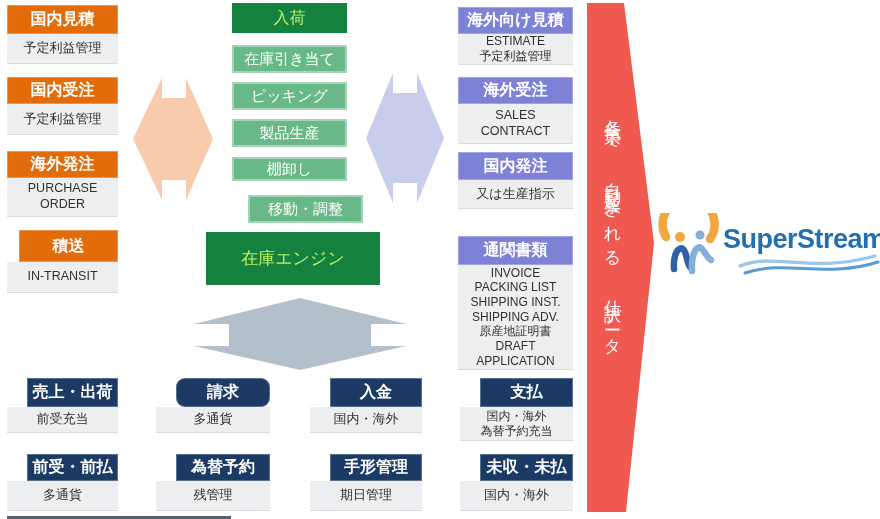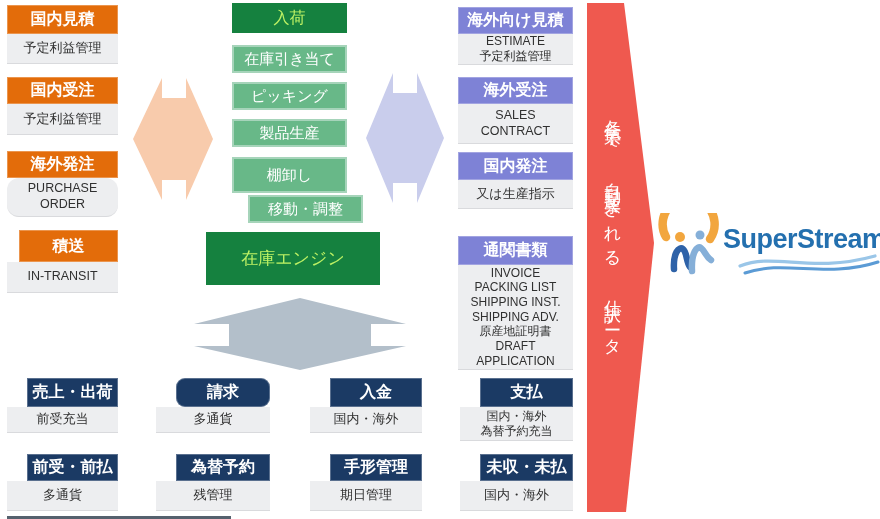--- a/index.html
+++ b/index.html
@@ -56,33 +56,33 @@
   <div class="module" style="left:7px;top:5px;width:111px;">
     <div class="hd orange" style="height:29px;">国内見積</div>
     <div class="sub" style="height:29px;">予定利益管理</div>
   </div>
   <div class="module" style="left:7px;top:77px;width:111px;">
     <div class="hd orange" style="height:27px;">国内受注</div>
     <div class="sub" style="height:30px;">予定利益管理</div>
   </div>
   <div class="module" style="left:7px;top:151px;width:111px;">
     <div class="hd orange" style="height:27px;">海外発注</div>
-    <div class="sub en" style="height:38px;border-radius:12px;">PURCHASE
+    <div class="sub en" style="height:38px;">PURCHASE
 ORDER</div>
   </div>
   <div class="module" style="left:7px;top:230px;width:111px;">
     <div class="hd orange" style="height:32px;margin-left:12px;">積送</div>
     <div class="sub en" style="height:30px;">IN-TRANSIT</div>
   </div>
 
   <div class="gdark" style="left:232px;top:3px;width:115px;height:30px;">入荷</div>
   <div class="gbox" style="left:232px;top:45px;width:115px;height:28px;">在庫引き当て</div>
   <div class="gbox" style="left:232px;top:82px;width:115px;height:28px;">ピッキング</div>
   <div class="gbox" style="left:232px;top:119px;width:115px;height:28px;">製品生産</div>
-  <div class="gbox" style="left:232px;top:157px;width:115px;height:36px;">棚卸し</div>
+  <div class="gbox" style="left:232px;top:157px;width:115px;height:24px;">棚卸し</div>
   <div class="gbox" style="left:232px;top:195px;width:115px;height:28px;margin-left:16px;">移動・調整</div>
   <div class="gdark engine" style="left:206px;top:232px;width:174px;height:53px;">在庫エンジン</div>
 
   <div class="module" style="left:458px;top:7px;width:115px;">
     <div class="hd purple" style="height:27px;">海外向け見積</div>
     <div class="sub small" style="height:30px;">ESTIMATE
 予定利益管理</div>
   </div>
   <div class="module" style="left:458px;top:77px;width:115px;">
     <div class="hd purple" style="height:27px;">海外受注</div>

